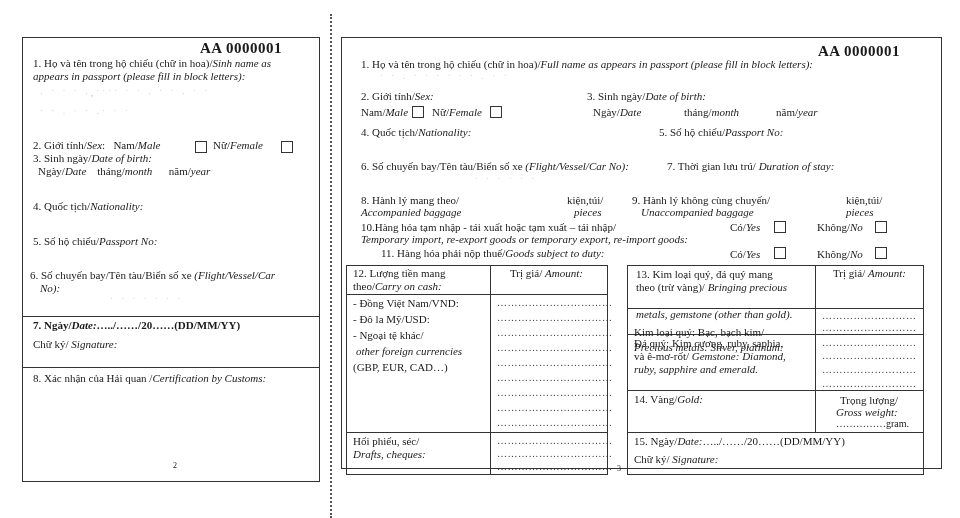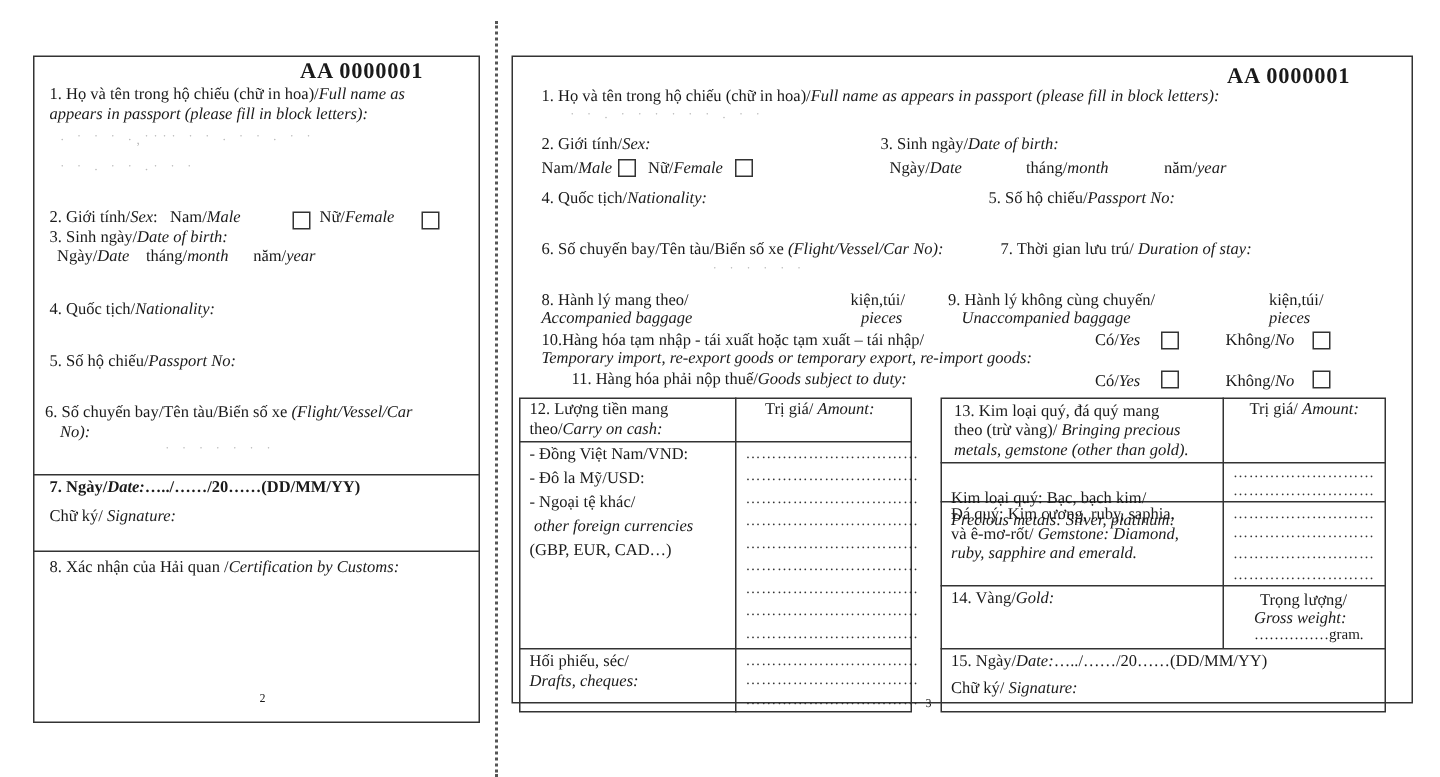--- a/index.html
+++ b/index.html
@@ -21,21 +21,21 @@
 </head>
 <body>
 
 <div class="divider"></div>
 
 <div class="form" style="left:22px;top:37px;width:298px;height:445px;"></div>
 
 <div class="abs serial" style="left:200px;top:40px;">AA 0000001</div>
 
 <div class="abs" style="left:33px;top:57px;font-size:11px;">
-  <span>1. Họ và tên trong hộ chiếu (chữ in hoa)/</span><i>Full name as</i>
+  <span>1. Họ và tên trong hộ chiếu (chữ in hoa)/</span><i>Sinh name as</i>
 </div>
 <div class="abs it" style="left:33px;top:70px;">appears in passport (please fill in block letters):</div>
 <div class="noise" style="left:40px;top:88px;">·  ˙ ˙ ˙  ·,˙˙˙˙ ˙ ˙ ·  ˙ ˙ ·  ˙ ˙</div>
 <div class="noise" style="left:40px;top:108px;">˙ ˙ ·  ˙ ˙ ·˙ ˙ ˙</div>
 
 <div class="abs" style="left:33px;top:139px;">
   <span>2. Giới tính/</span><i>Sex</i><span>:</span>
   &nbsp;&nbsp;<span>Nam/</span><i>Male</i>
 </div>
 <span class="abs cb" style="left:195px;top:141px;"></span>
@@ -201,21 +201,21 @@
 <div class="vline" style="left:815px;top:265px;height:167px;"></div>
 <div class="hline" style="left:627px;top:308px;width:297px;"></div>
 <div class="hline" style="left:627px;top:334px;width:297px;"></div>
 <div class="hline" style="left:627px;top:390px;width:297px;"></div>
 <div class="hline" style="left:627px;top:432px;width:297px;"></div>
 
 <div class="abs" style="left:636px;top:268px;">13.  Kim loại quý, đá quý mang</div>
 <div class="abs" style="left:636px;top:281px;">
   <span>theo (trừ vàng)/ </span><i>Bringing precious</i>
 </div>
-<div class="abs it" style="left:636px;top:294px;font-style:italic;">metals, gemstone (other than gold).</div>
+<div class="abs it" style="left:636px;top:308px;font-style:italic;">metals, gemstone (other than gold).</div>
 <div class="abs" style="left:833px;top:267px;">
   <span>Trị giá/ </span><i>Amount:</i>
 </div>
 
 <div class="abs" style="left:634px;top:326px;">Kim loại quý: Bạc, bạch kim/</div>
 <div class="abs it" style="left:634px;top:322px;margin-top:19px;">Precious metals: Silver, platinum:</div>
 <div class="abs dots" style="left:822px;top:310px;">………………………</div>
 <div class="abs dots" style="left:822px;top:322px;">………………………</div>
 
 <div class="abs" style="left:634px;top:337px;">Đá quý: Kim cương, ruby, saphia,</div>

